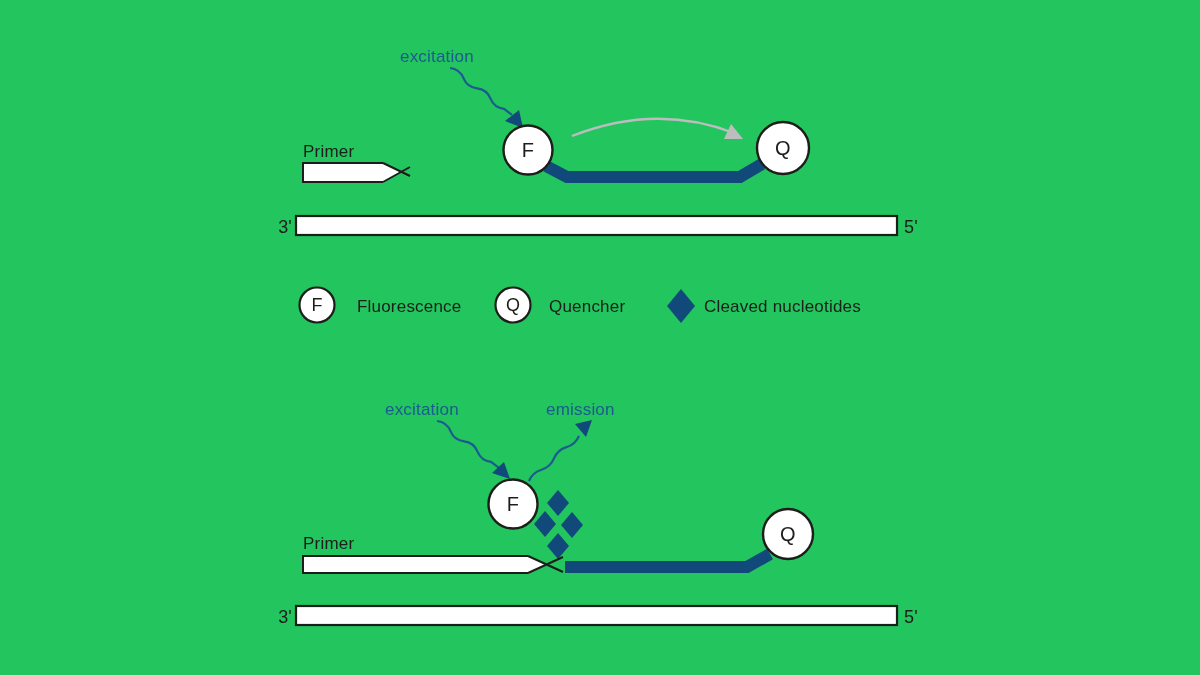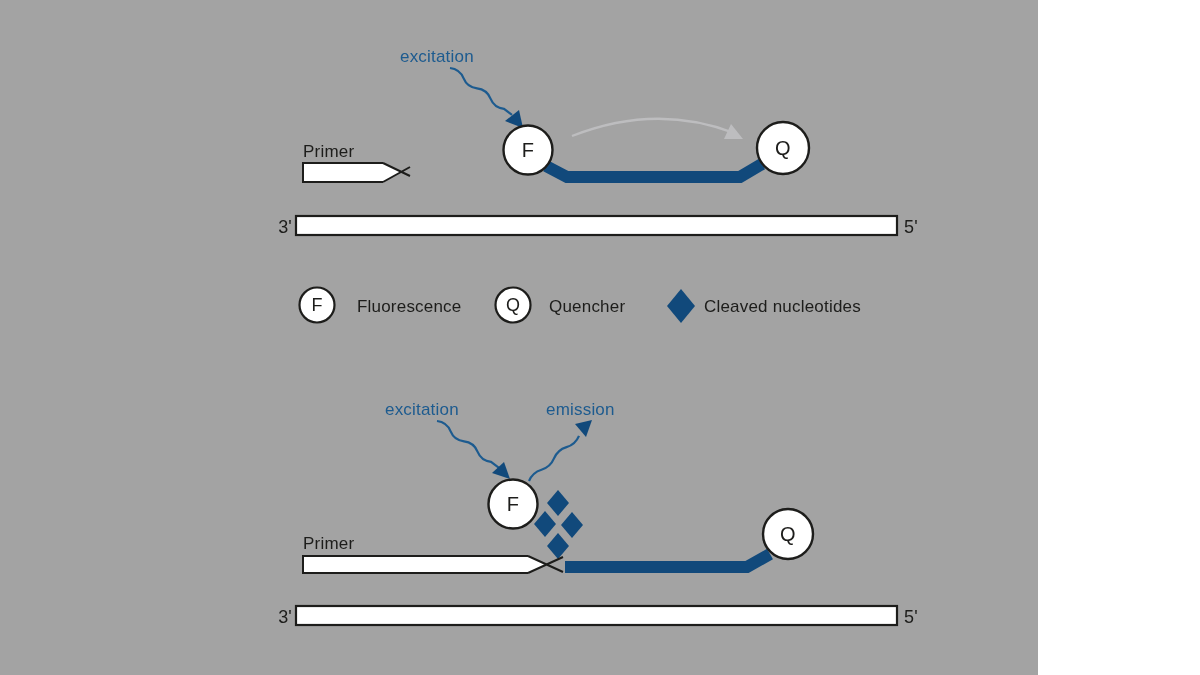--- a/index.html
+++ b/index.html
@@ -1,16 +1,16 @@
 <!DOCTYPE html>
 <html><head>
 <meta charset="utf-8">
 <style>
   html,body{margin:0;padding:0;background:#ffffff;}
-  .stage{position:relative;width:1038px;height:675px;background:#a3a3a3;overflow:hidden;}
+  .stage{position:relative;width:1200px;height:675px;background:#22c55e;overflow:hidden;}
   svg text{font-family:"Liberation Sans","DejaVu Sans",sans-serif;letter-spacing:.2px;}
   .lbl{font-size:17px;}
   .marker-letter{font-size:20px;fill:#1d1d1b;}
   .prime{font-size:18px;fill:#1d1d1b;}
 </style>
 </head>
 <body>
 
 <div class="stage">
 <svg width="1200" height="675" viewBox="0 0 1200 675">

